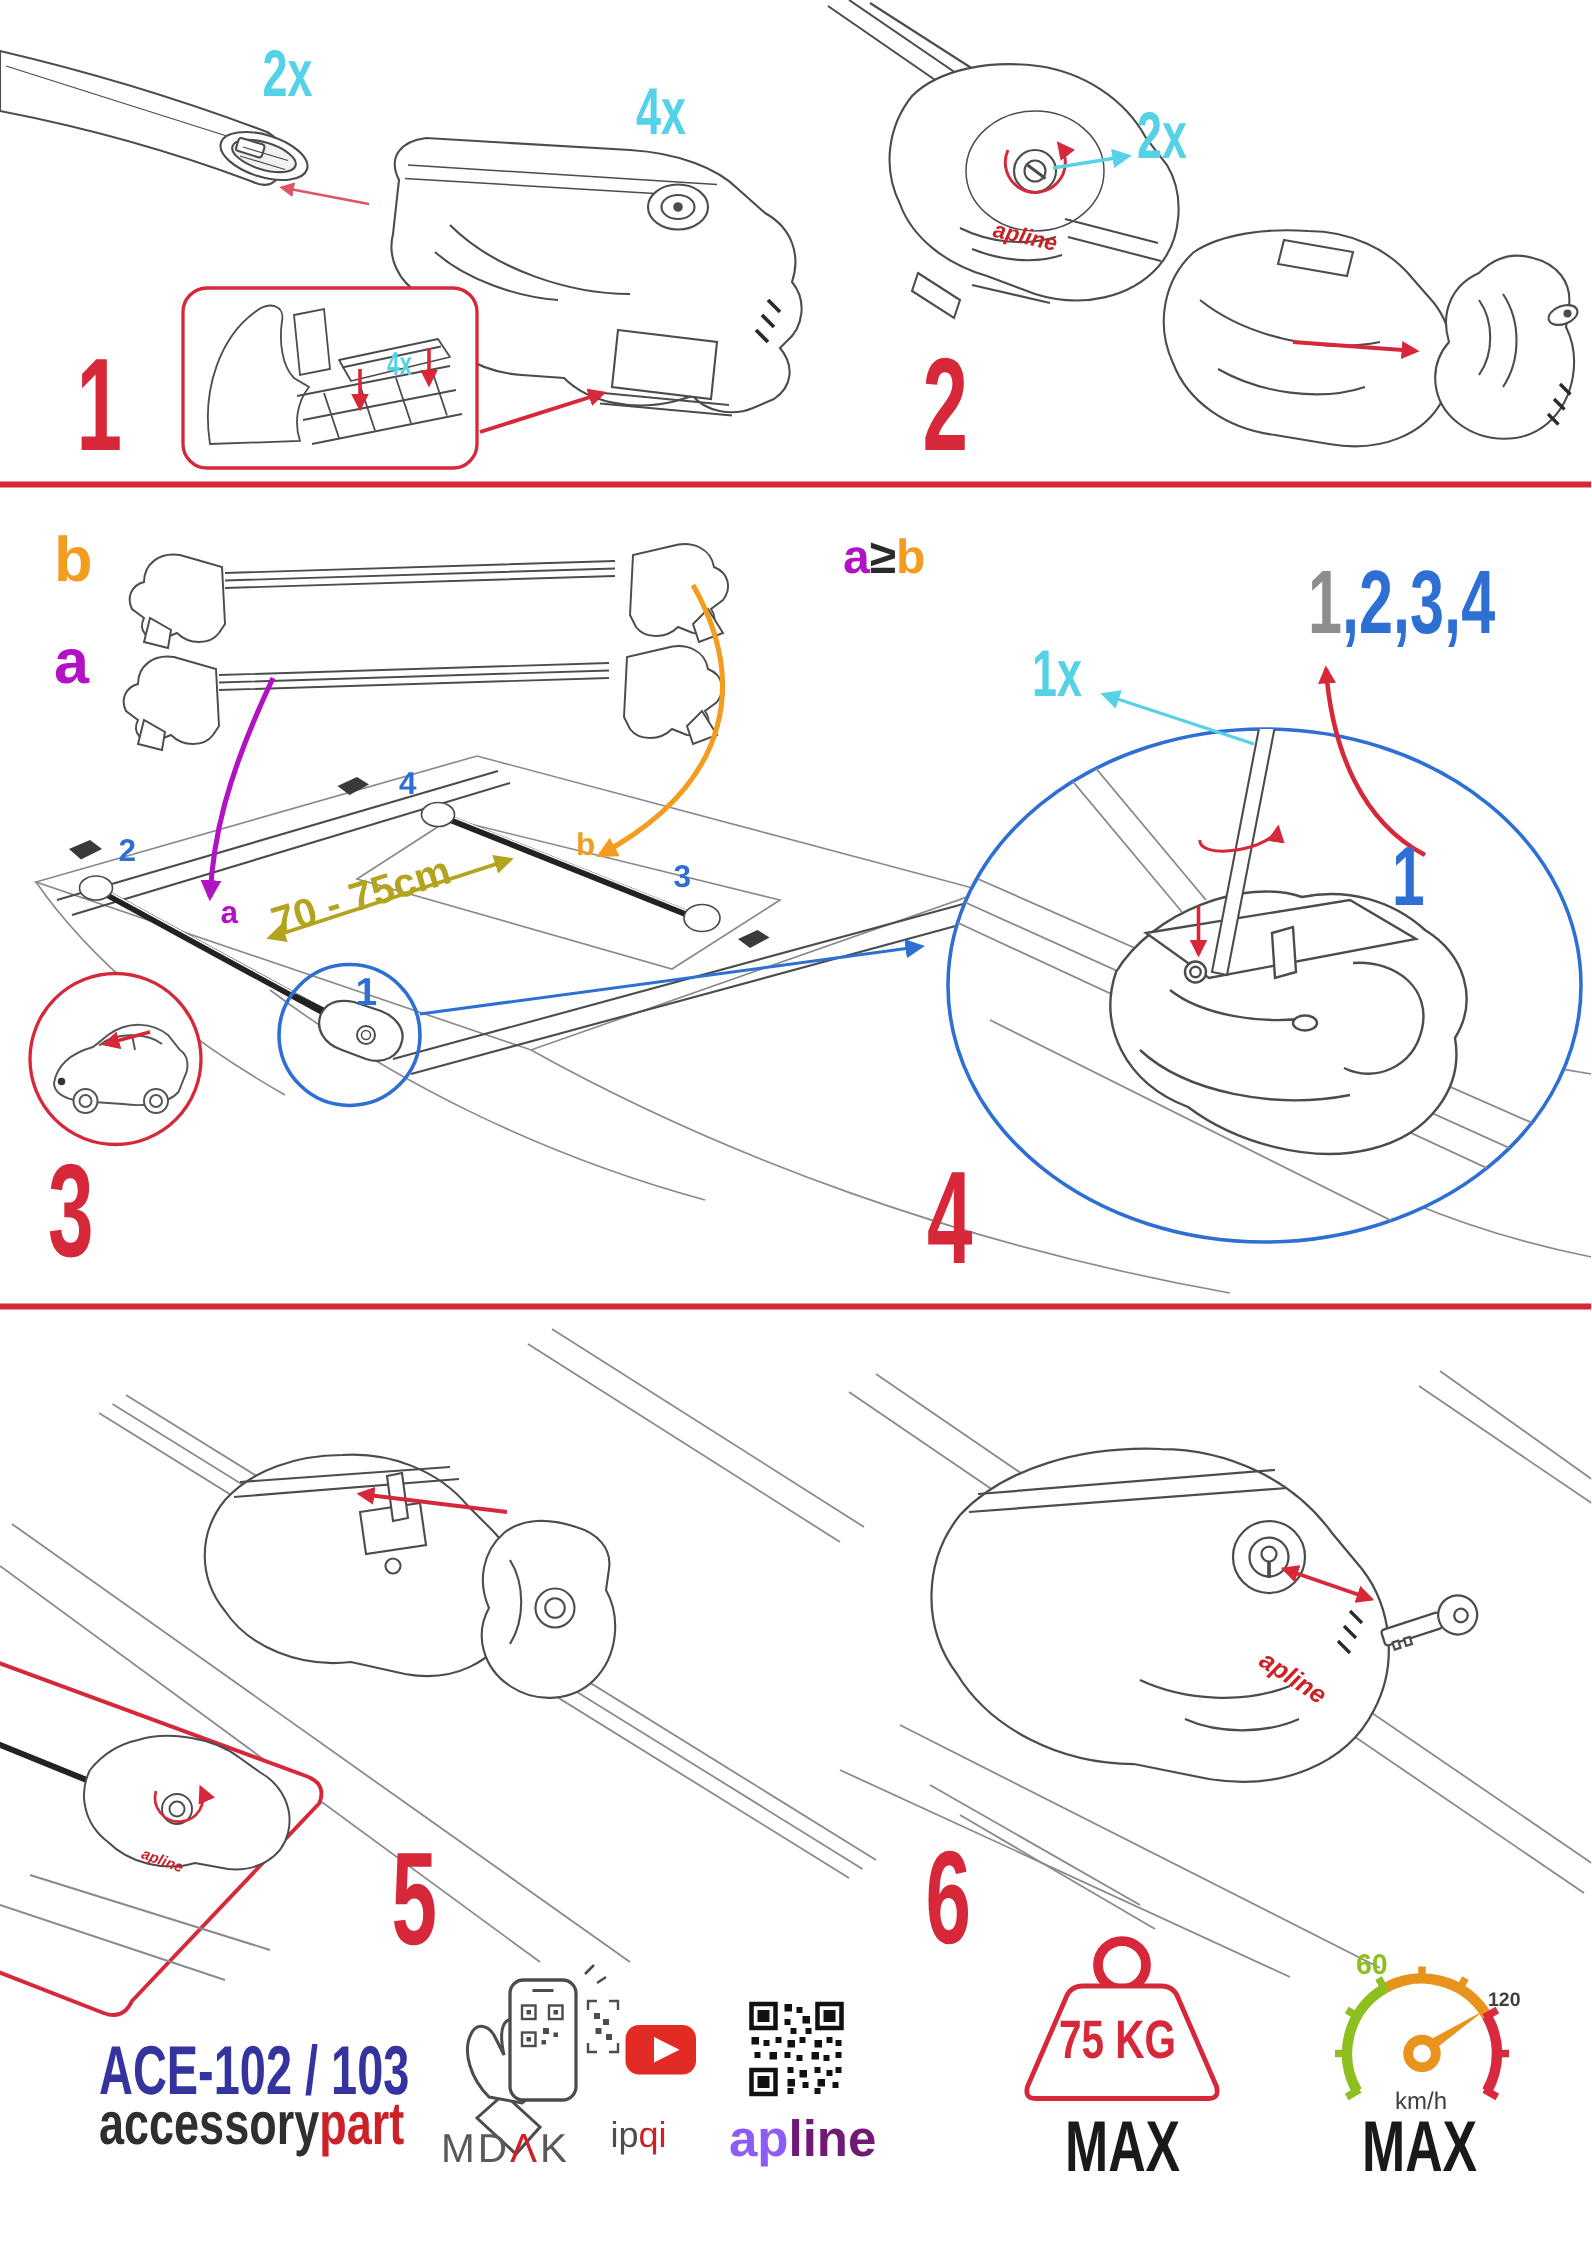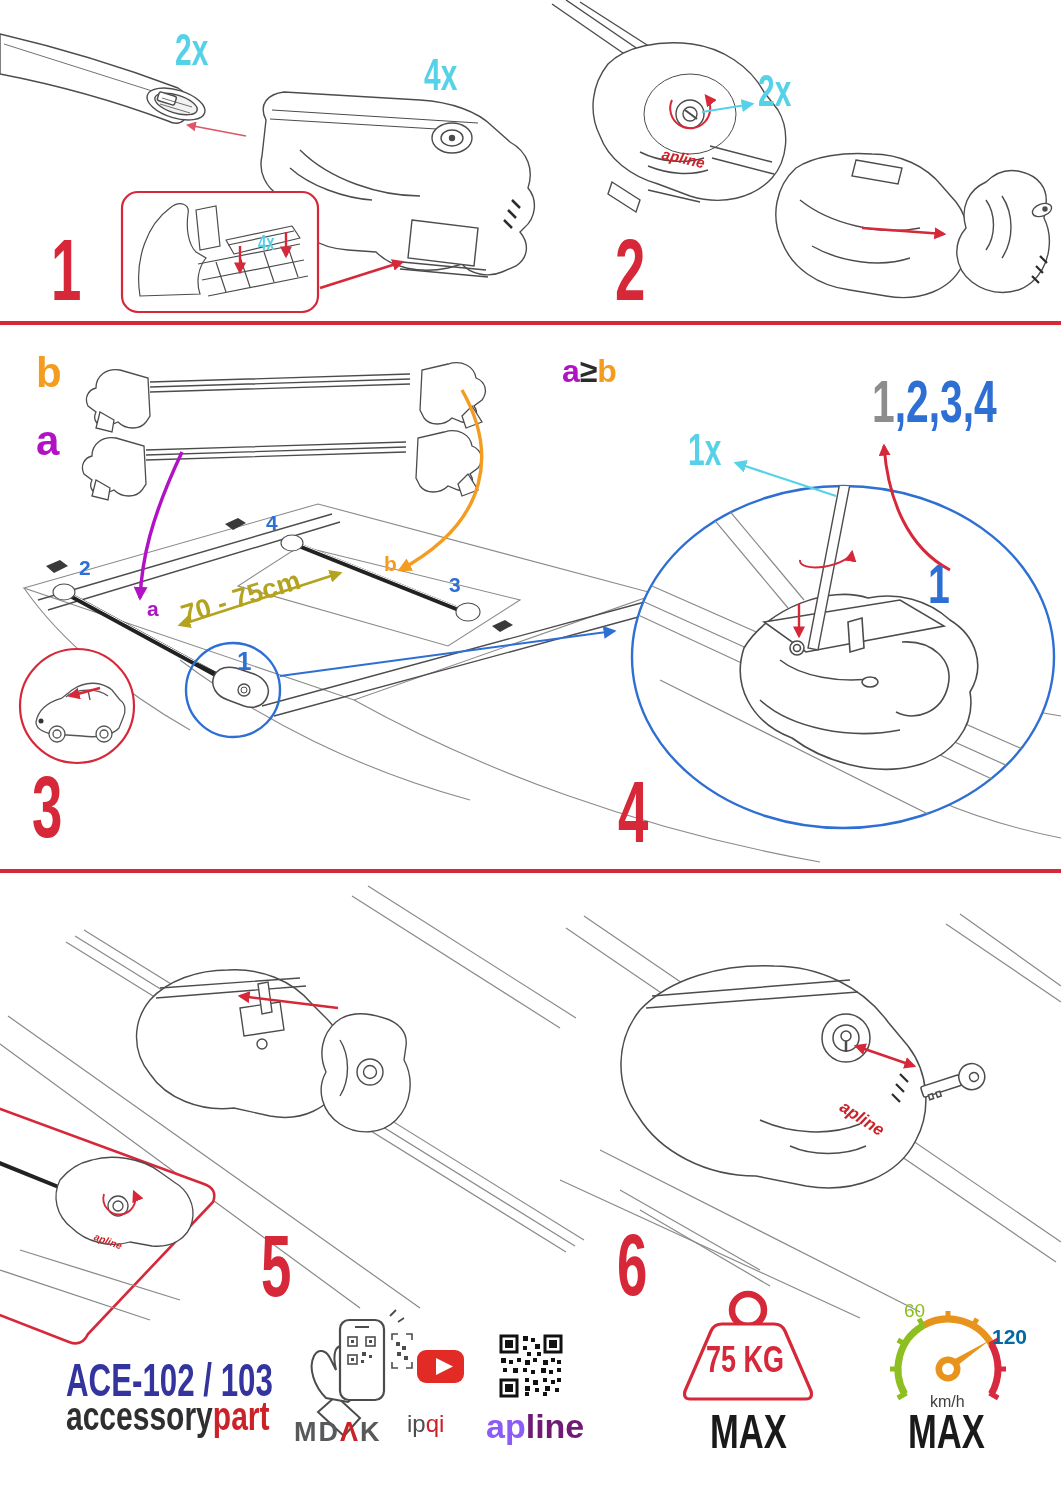--- a/index.html
+++ b/index.html
@@ -366,23 +366,23 @@
 <div class="t" style="left:928px;top:556px;font-size:56px;font-weight:bold;color:#2e6fd4;transform:scaleX(0.7)">1</div>
 
 <div class="t stepnum" style="left:261px;top:1222px">5</div>
 <div class="t brandred" style="left:96px;top:1232px;font-size:10px;transform:rotate(20deg)">apline</div>
 
 <div class="t stepnum" style="left:617px;top:1221px">6</div>
 <div class="t brandred" style="left:846px;top:1098px;font-size:17px;transform:rotate(33deg)">apline</div>
 
 <div class="t" style="left:66px;top:1357px;font-size:46px;font-weight:bold;color:#34349e;transform:scaleX(0.68)">ACE-102 / 103</div>
 <div class="t" style="left:66px;top:1396px;font-size:40px;font-weight:bold;transform:scaleX(0.75)"><span style="color:#2f2f31">accessory</span><span style="color:#cc2127">part</span></div>
-<div class="t" style="left:294px;top:1419px;font-size:27px;font-weight:bold;letter-spacing:2px;color:#58595b"><span>MD</span><span style="color:#cc2127">Λ</span><span>K</span></div>
+<div class="t" style="left:294px;top:1419px;font-size:27px;font-weight:normal;letter-spacing:2px;color:#58595b"><span>MD</span><span style="color:#cc2127">Λ</span><span>K</span></div>
 <div class="t" style="left:407px;top:1412px;font-size:24px"><span style="color:#4d4d4d">ip</span><span style="color:#cc2127">qi</span></div>
 <div class="t" style="left:486px;top:1409px;font-size:34px;font-weight:bold"><span style="color:#8b5cf6">ap</span><span style="color:#701a75">line</span></div>
 <div class="t" style="left:706px;top:1342px;font-size:36px;font-weight:bold;color:#d62839;transform:scaleX(0.75)">75 KG</div>
 <div class="t" style="left:710px;top:1408px;font-size:48px;font-weight:bold;color:#1a1a1a;transform:scaleX(0.72)">MAX</div>
-<div class="t" style="left:904px;top:1301px;font-size:19px;font-weight:normal;color:#8cbf1f">60</div>
-<div class="t" style="left:992px;top:1326px;font-size:21px;font-weight:bold;color:#0369a1">120</div>
+<div class="t" style="left:904px;top:1301px;font-size:19px;font-weight:bold;color:#8cbf1f">60</div>
+<div class="t" style="left:992px;top:1326px;font-size:13px;font-weight:bold;color:#404040">120</div>
 <div class="t" style="left:930px;top:1394px;font-size:16px;color:#3f3f3f">km/h</div>
 <div class="t" style="left:908px;top:1408px;font-size:48px;font-weight:bold;color:#1a1a1a;transform:scaleX(0.72)">MAX</div>
 
 </div>
 
 </body></html>

